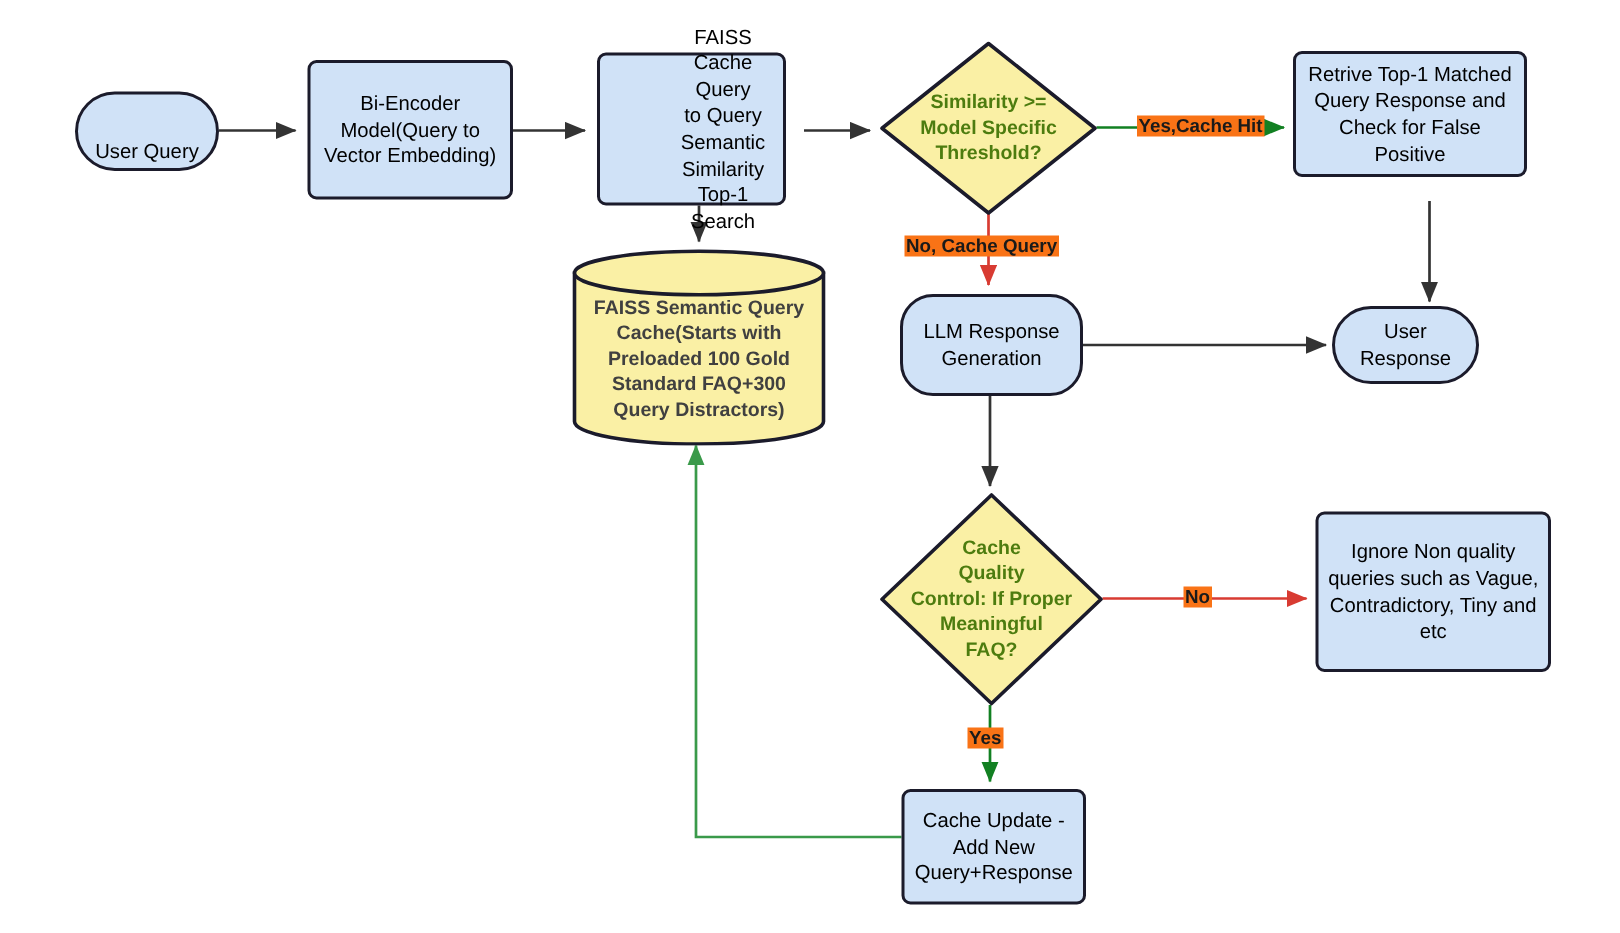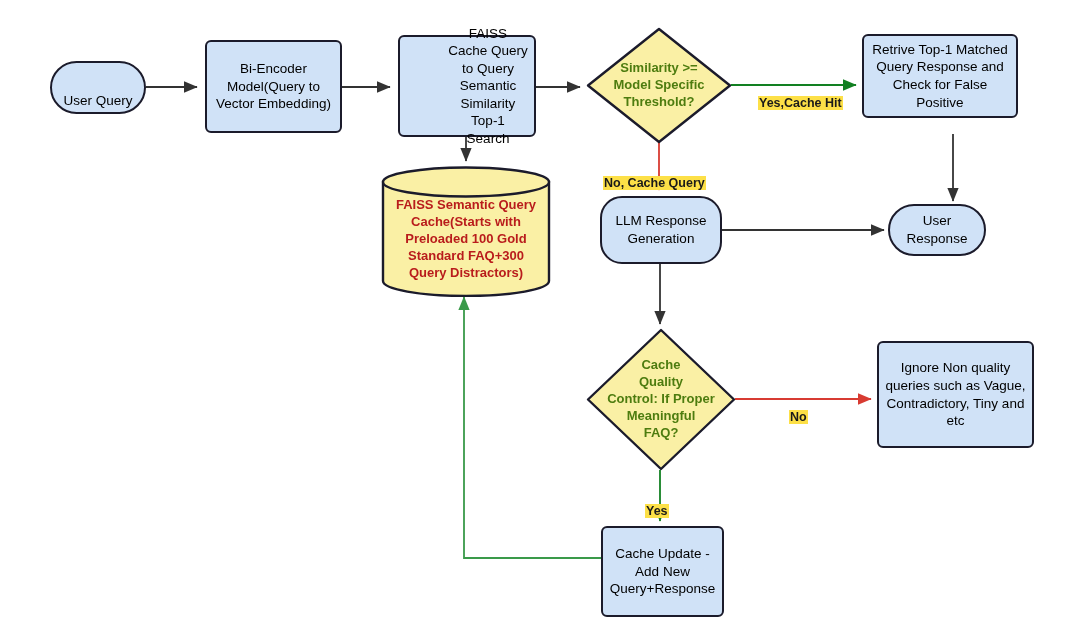--- a/index.html
+++ b/index.html
@@ -90,36 +90,35 @@
     left: 0;
     top: 0;
     width: 100%;
     height: 100%;
     display: flex;
     align-items: center;
     justify-content: center;
     text-align: center;
     font-size: 13px;
     font-weight: 700;
-    color: #b91c1c;
+    color: #404040;
     line-height: 1.32;
     white-space: pre-line;
     padding-top: 14px;
     box-sizing: border-box;
   }
   .edge-label {
     position: absolute;
     font-size: 12.5px;
     font-weight: 700;
     color: #1a1a1a;
-    background: #fde047;
+    background: #f97316;
     white-space: nowrap;
     z-index: 6;
     padding: 0 1px;
-    margin-top: 19px;
   }
   .nl { white-space: pre-line; }
 </style>
 </head>
 <body>
 
 <div id="canvas">
 
   <svg id="edges" viewBox="0 0 1080 622" xmlns="http://www.w3.org/2000/svg">
     <defs>
@@ -165,21 +164,21 @@
   <div class="node term" style="left:50px; top:61px; width:96px; height:53px;align-items:flex-end;">
     <span class="nl">User Query</span>
   </div>
 
   <div class="node proc" style="left:205px; top:40px; width:137px; height:93px;">
     <span class="nl">Bi-Encoder
 Model(Query to
 Vector Embedding)</span>
   </div>
 
-  <div class="node proc" style="left:398px; top:35px; width:138px; height:102px;padding-left:48px;">
+  <div class="node proc" style="left:398px; top:35px; width:126px; height:102px;padding-left:48px;">
     <span class="nl">FAISS Cache Query
 to Query Semantic
 Similarity Top-1
 Search</span>
   </div>
 
   <div class="db-wrap" style="left:381px; top:166px; width:170px; height:131px;">
     <svg width="170" height="131" viewBox="0 0 170 131" xmlns="http://www.w3.org/2000/svg">
       <path d="M2,16 L2,115 A83,15 0 0 0 168,115 L168,16 Z" fill="#faf0a5" stroke="#1b1b2b" stroke-width="2.4"></path>
       <ellipse cx="85" cy="16" rx="83" ry="14.5" fill="#faf0a5" stroke="#1b1b2b" stroke-width="2.4"></ellipse>
@@ -227,21 +226,21 @@
 FAQ?</div>
   </div>
 
   <div class="node proc" style="left:877px; top:341px; width:157px; height:107px;">
     <span class="nl">Ignore Non quality
 queries such as Vague,
 Contradictory, Tiny and
 etc</span>
   </div>
 
-  <div class="node proc" style="left:601px; top:526px; width:123px; height:91px;">
+  <div class="node proc" style="left:601px; top:526px; width:123px; height:77px;">
     <span class="nl">Cache Update -
 Add New
 Query+Response</span>
   </div>
 
   <div class="edge-label" style="left:758px; top:77px;">Yes,Cache Hit</div>
 
   <div class="edge-label" style="left:603px; top:157px;">No, Cache Query</div>
 
   <div class="edge-label" style="left:789px; top:391px;">No</div>

